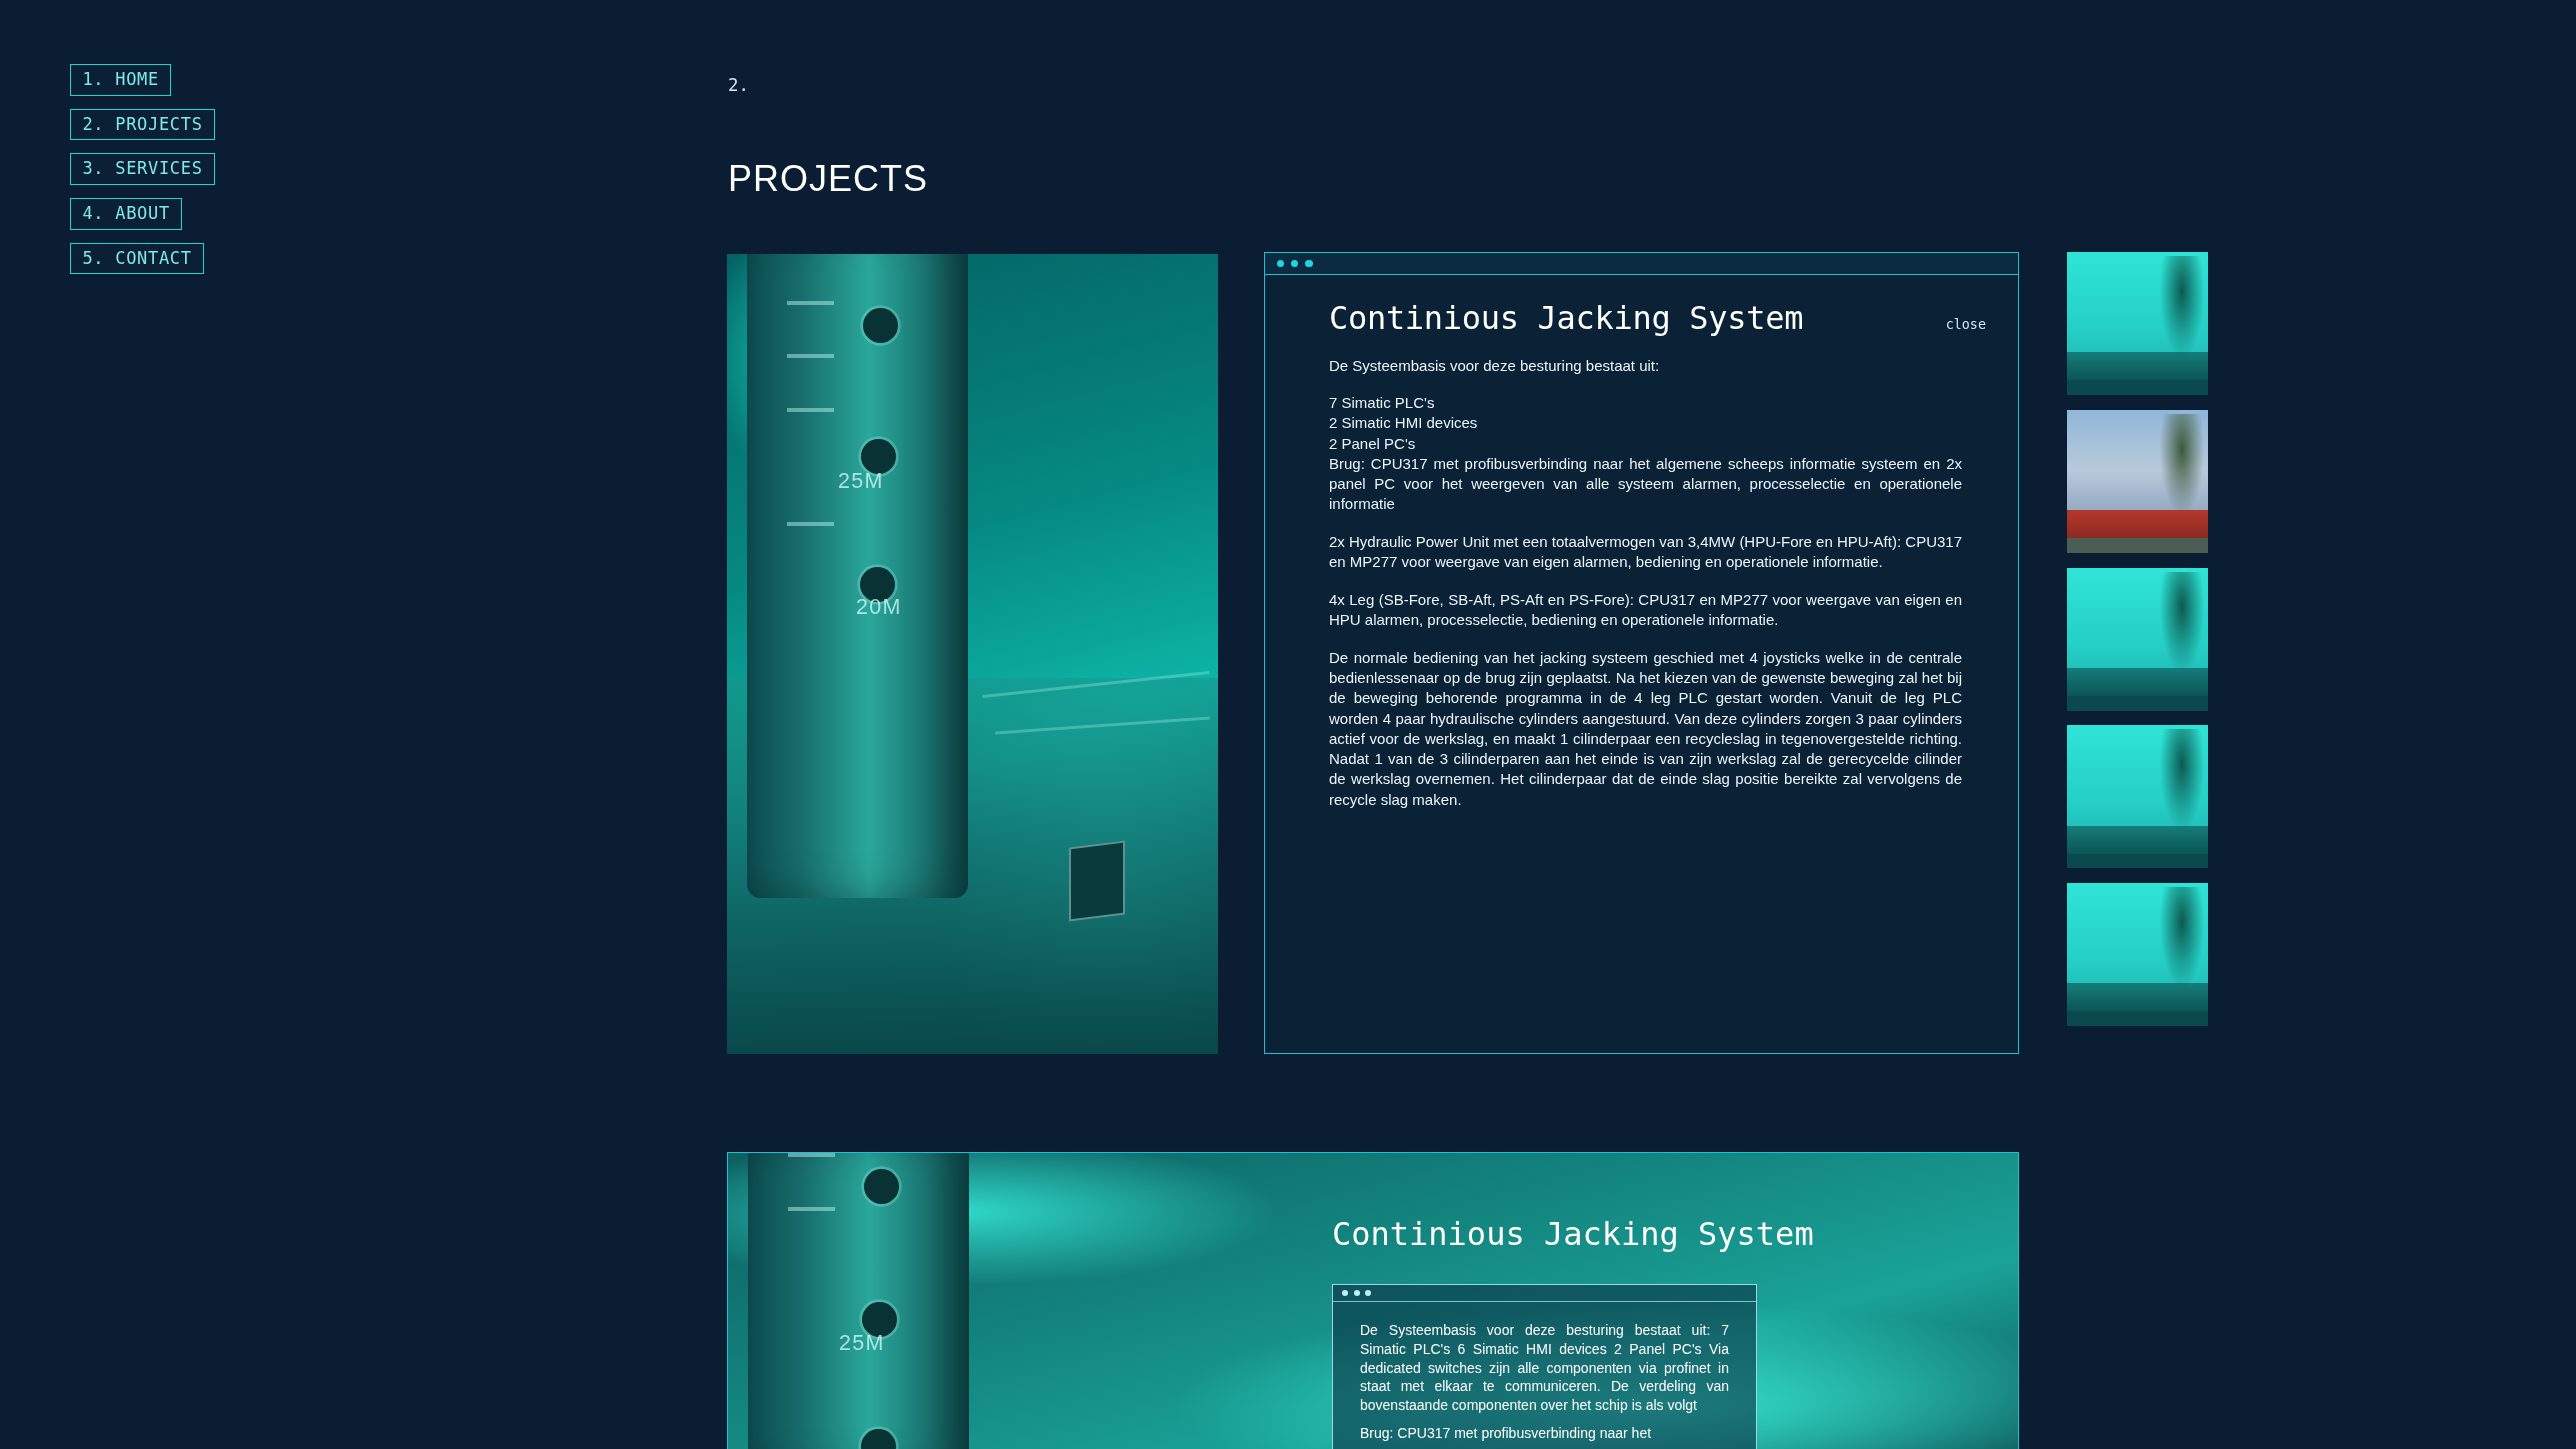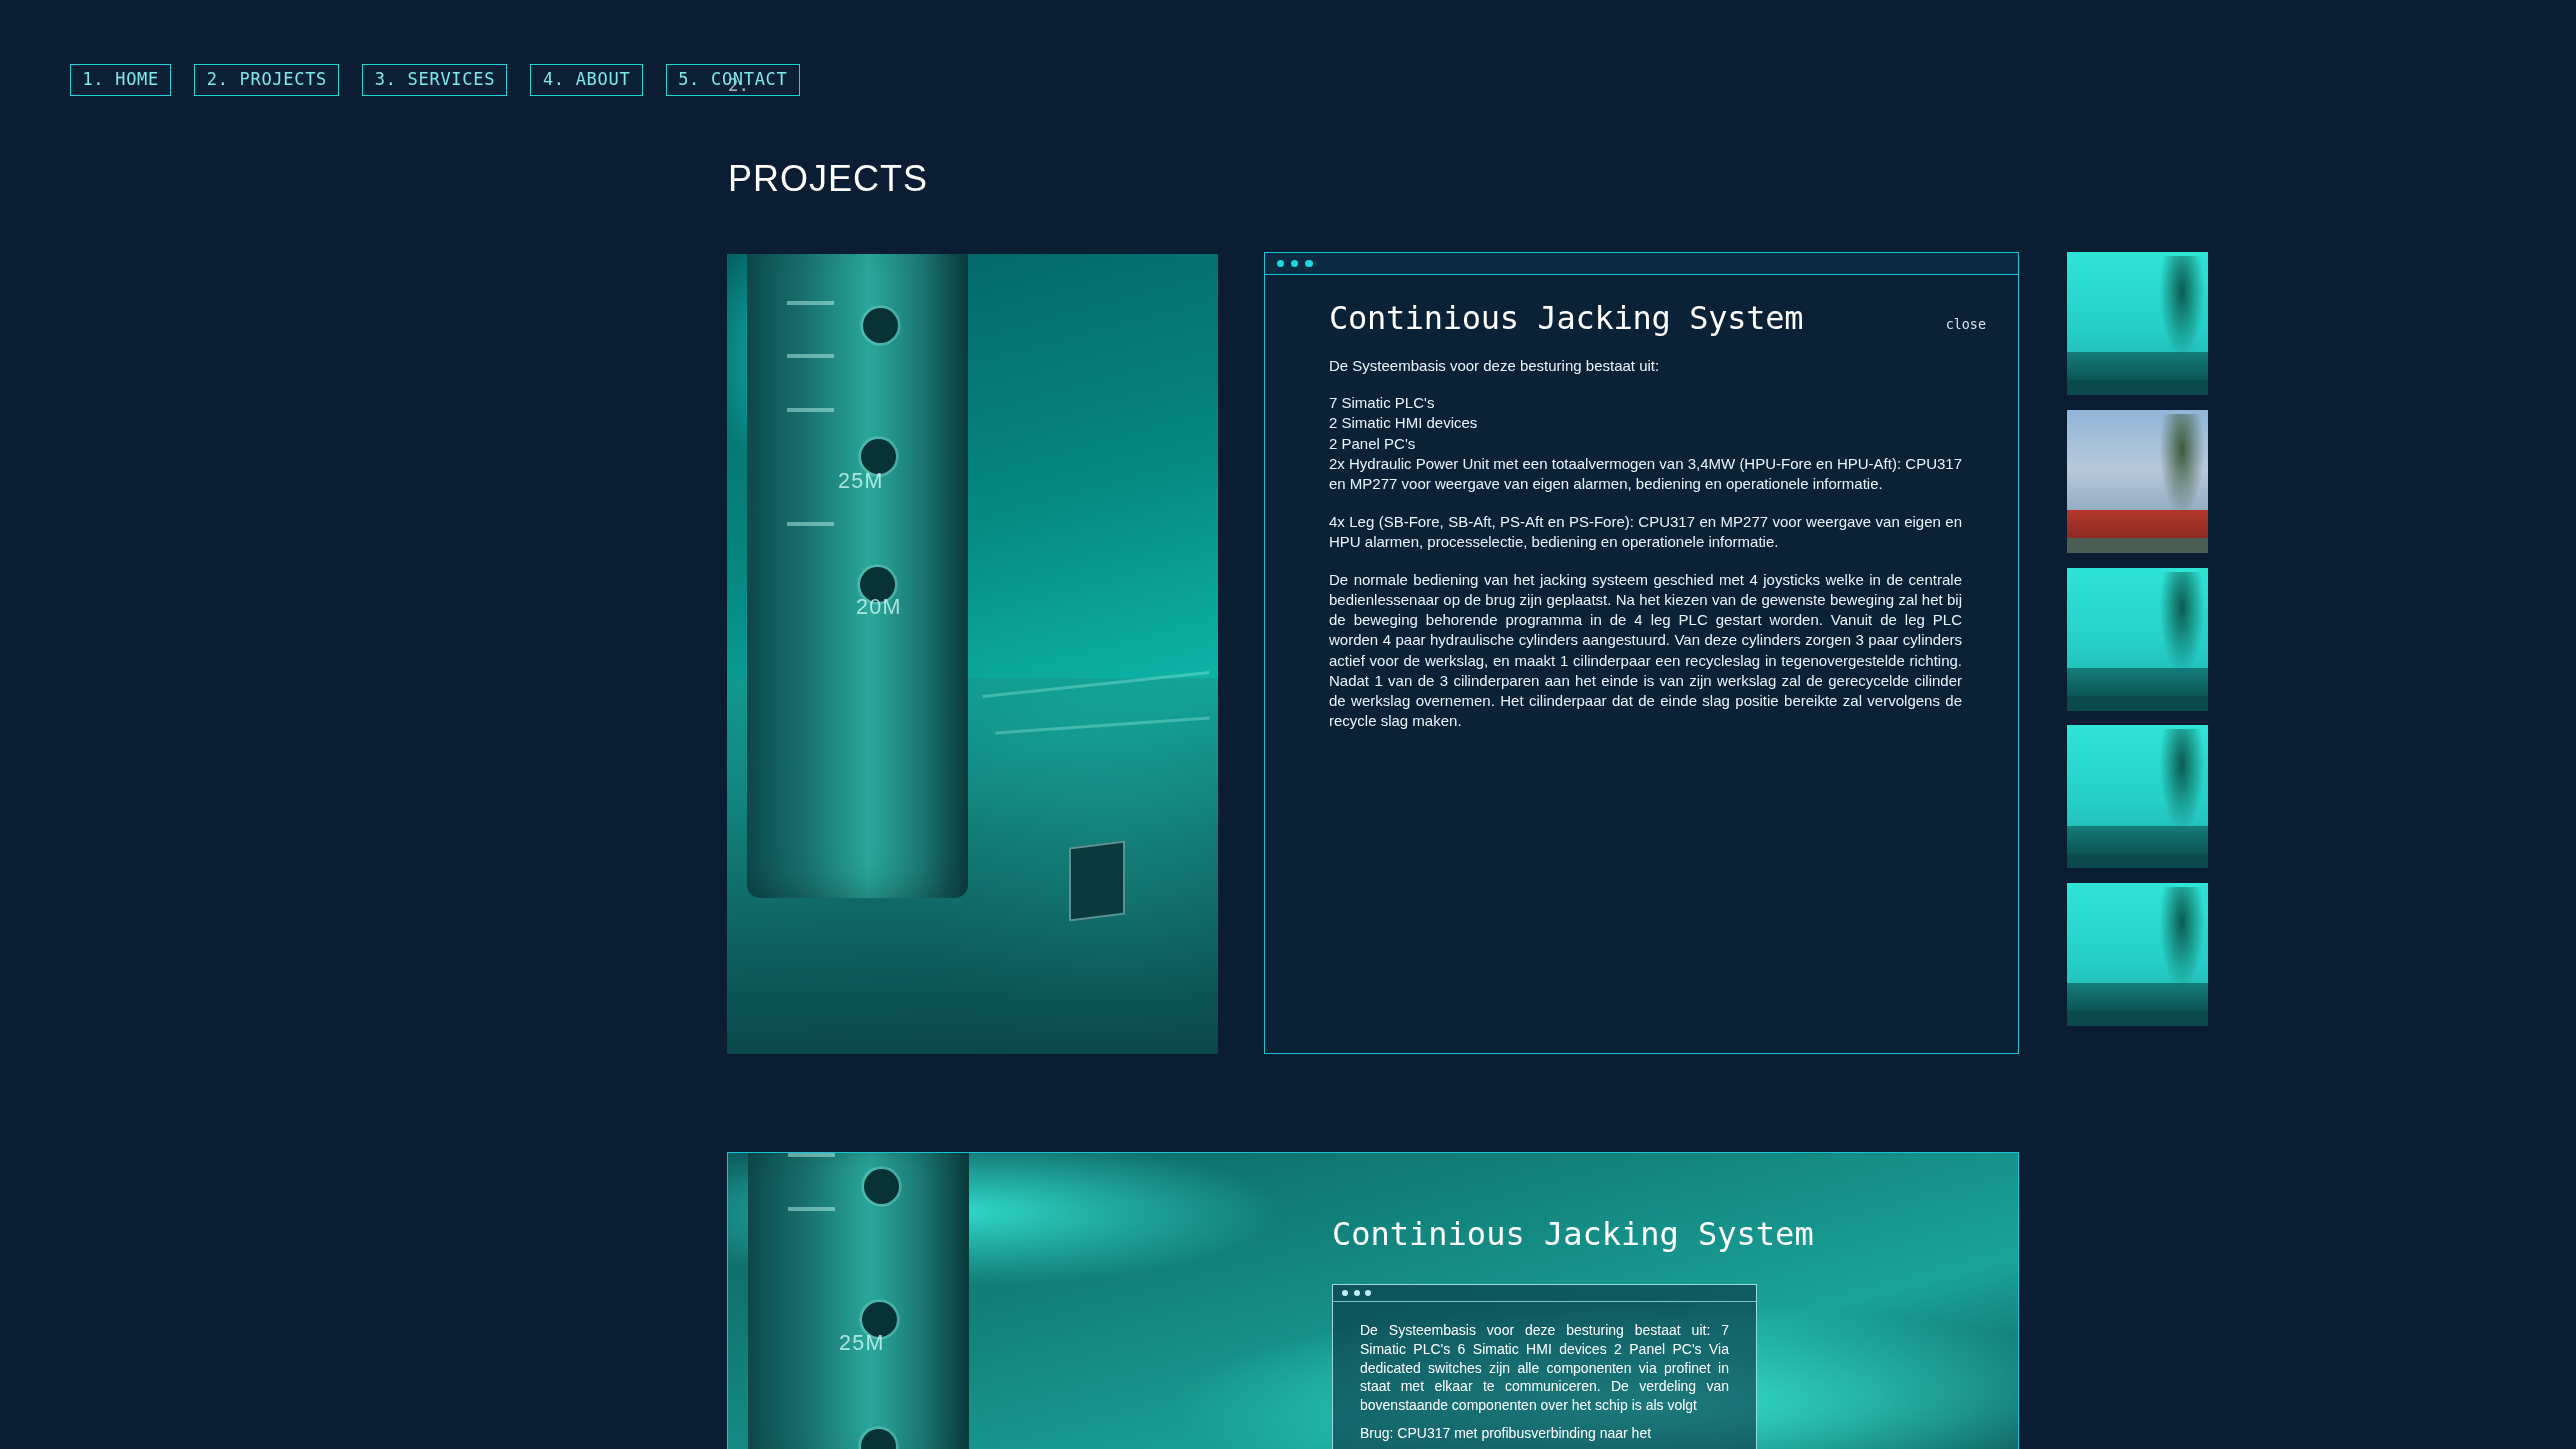--- a/index.html
+++ b/index.html
@@ -17,22 +17,22 @@
     background: #0b1d33;
   }
 
   
   .sidebar {
     position: absolute;
     left: 70px;
     top: 64px;
     width: 174px;
     display: flex;
-    flex-direction: row;
-    gap: 23px;
+    flex-direction: column;
+    gap: 13px;
     z-index: 40;
   }
   .nav-item {
     display: inline-block;
     align-self: flex-start;
     border: 1.3px solid #1ad6d6;
     color: #7fe8e8;
     background: rgba(10,40,60,0.25);
     font-family: "DejaVu Sans Mono", "Liberation Mono", monospace;
     font-size: 17px;
@@ -348,20 +348,21 @@
   </div>
   <div class="modal-head">
     <div class="modal-title">Continious Jacking System</div>
     <div class="close-btn">close</div>
   </div>
   <div class="modal-body">
     <p>De Systeembasis voor deze besturing bestaat uit:</p>
     <p class="spec">7 Simatic PLC's</p>
     <p class="spec">2 Simatic HMI devices</p>
     <p class="spec">2 Panel PC's</p>
+    <p>Brug: CPU317 met profibusverbinding naar het algemene scheeps informatie systeem en 2x panel PC voor het weergeven van alle systeem alarmen, processelectie en operationele informatie</p>
     <p>2x Hydraulic Power Unit met een totaalvermogen van 3,4MW (HPU-Fore en HPU-Aft): CPU317 en MP277 voor weergave van eigen alarmen, bediening en operationele informatie.</p>
     <p>4x Leg (SB-Fore, SB-Aft, PS-Aft en PS-Fore): CPU317 en MP277 voor weergave van eigen en HPU alarmen, processelectie, bediening en operationele informatie.</p>
     <p>De normale bediening van het jacking systeem geschied met 4 joysticks welke in de centrale bedienlessenaar op de brug zijn geplaatst. Na het kiezen van de gewenste beweging zal het bij de beweging behorende programma in de 4 leg PLC gestart worden. Vanuit de leg PLC worden 4 paar hydraulische cylinders aangestuurd. Van deze cylinders zorgen 3 paar cylinders actief voor de werkslag, en maakt 1 cilinderpaar een recycleslag in tegenovergestelde richting. Nadat 1 van de 3 cilinderparen aan het einde is van zijn werkslag zal de gerecycelde cilinder de werkslag overnemen. Het cilinderpaar dat de einde slag positie bereikte zal vervolgens de recycle slag maken.</p>
   </div>
 </section>
 
 <aside class="thumbs">
   <div class="thumb">
     <div class="sky"></div>
     <div class="tree"></div>

